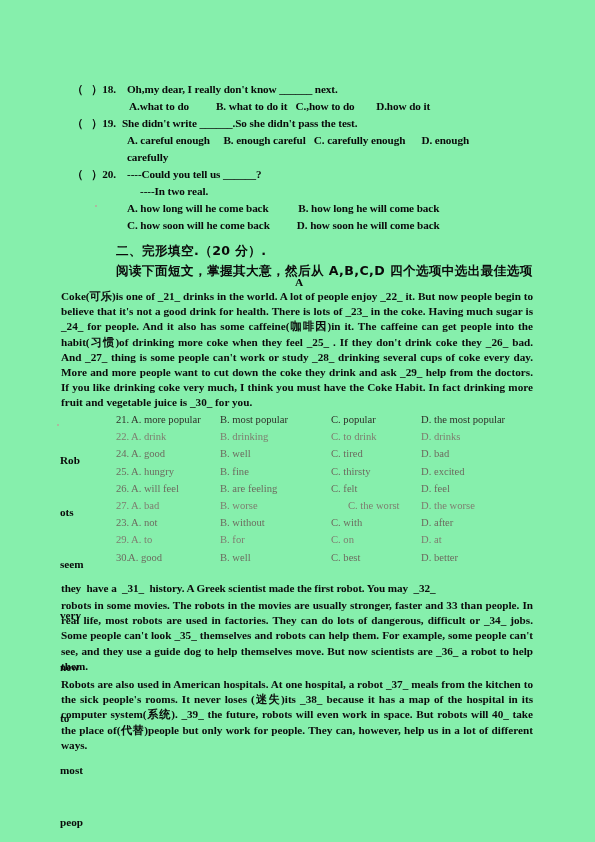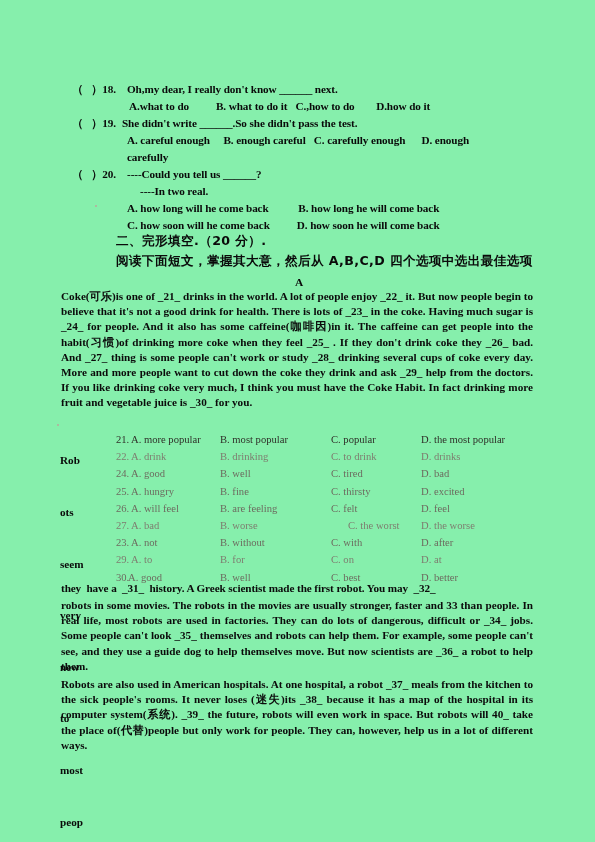--- a/index.html
+++ b/index.html
@@ -31,20 +31,21 @@
     white-space: pre;
     font-weight: bold;
     font-size: 11.2px;
     line-height: 13px;
     letter-spacing: -0.1px;
     color: #0a0a0a;
   }
   .cn {
     font-family: "DejaVu Sans", "Liberation Sans", sans-serif;
     font-weight: bold;
+    margin-top: 10px;
   }
   .heading {
     font-size: 12.6px;
     font-family: "DejaVu Sans", "Liberation Sans", sans-serif;
     font-weight: bold;
     letter-spacing: 0.4px;
   }
   .centered-A {
     font-size: 11.4px;
     font-weight: bold;
@@ -75,21 +76,21 @@
   }
   .opt-row .c {
     position: absolute;
     top: 0;
   }
   .opt-row .c0 { left: 0px; }
   .opt-row .c1 { left: 104px; }
   .opt-row .c2 { left: 215px; }
   .opt-row .c3 { left: 305px; }
   
-  .fade-1 { color: #2b2622; opacity: 0.95; margin-top: 20px; }
+  .fade-1 { color: #2b2622; opacity: 0.95; }
   .fade-2 { color: #6a5f58; opacity: 0.92; }
   .fade-3 { color: #7d7169; opacity: 0.9; }
   
   .side-col {
     position: absolute;
     left: 60px;
     top: 418px;
     width: 40px;
     font-size: 11.2px;
     line-height: 17.2px;

